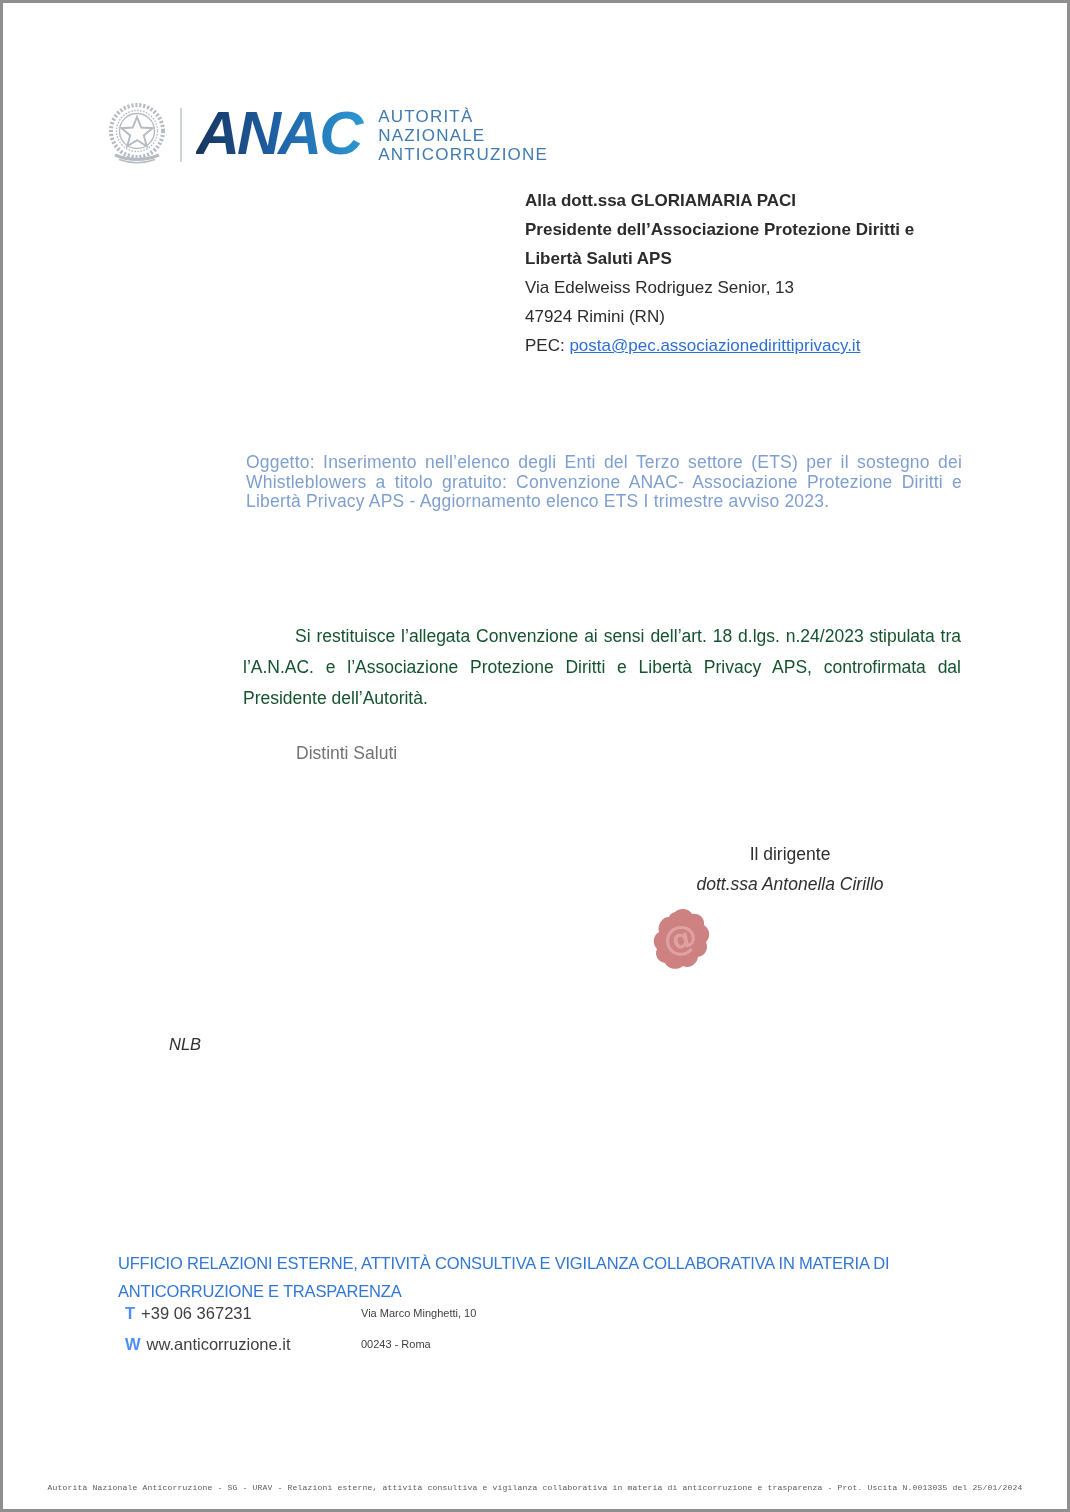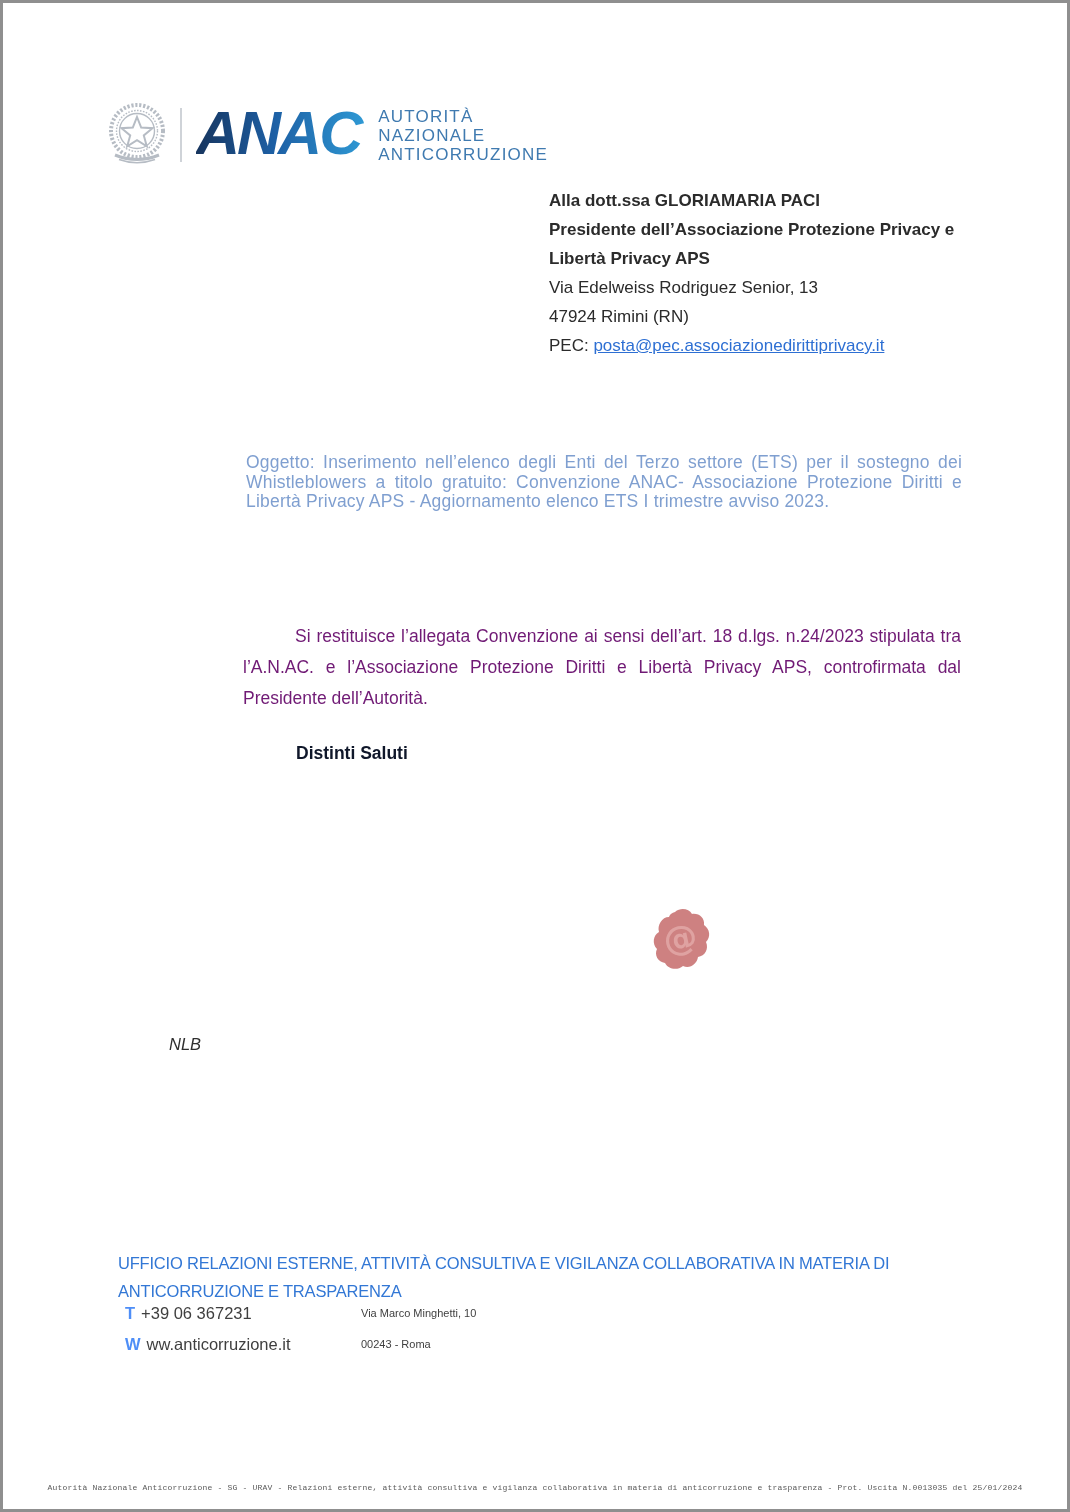--- a/index.html
+++ b/index.html
@@ -20,35 +20,35 @@
   .wordmark{
     font-size:61px;font-weight:700;font-style:italic;
     letter-spacing:-3px;line-height:60px;
     background:linear-gradient(90deg,#17355e 0%,#1d5fa4 45%,#2f9bd6 100%);
     -webkit-background-clip:text;background-clip:text;
     -webkit-text-fill-color:transparent;color:#1d5fa4;
     padding-right:8px;transform:translateY(-2px);
   }
   .org-name{margin-left:10px;color:#3f7ab0;font-size:17px;line-height:19px;letter-spacing:1.2px;font-weight:400;}
   
-  .recipient{position:absolute;left:522px;top:183px;width:445px;font-size:17px;line-height:29px;color:#2b2b2b;margin-left:24px;}
+  .recipient{position:absolute;left:522px;top:183px;width:445px;font-size:17px;line-height:29px;color:#2b2b2b;}
   .recipient .b{font-weight:700;}
   .pec-link{color:#2d6fd3;text-decoration:underline;}
   
   .subject{
     position:absolute;left:243px;top:450px;width:716px;
     font-size:17.5px;line-height:19.5px;letter-spacing:.2px;
     text-align:justify;color:#7f9fd0;font-weight:400;
   }
   
   .body-par{
     position:absolute;left:240px;top:618px;width:718px;
-    font-size:17.5px;line-height:31px;text-align:justify;text-indent:52px;color:#701a75;
+    font-size:17.5px;line-height:31px;text-align:justify;text-indent:52px;color:#14532d;
   }
-  .closing{position:absolute;left:293px;top:740px;font-size:17.5px;color:#0f172a;font-weight:bold;}
+  .closing{position:absolute;left:293px;top:740px;font-size:17.5px;color:#737373;}
   
   .sig{position:absolute;left:636px;top:836px;width:302px;text-align:center;font-size:17.5px;color:#2f2f2f;}
   .sig .role{line-height:30px;}
   .sig .name{font-style:italic;line-height:30px;}
   .stamp-wrap{position:absolute;left:648px;top:901px;display:flex;}
   .stamp-blob{width:60px;height:76px;}
   .stamp-text{margin-left:4px;margin-top:12px;font-size:11.5px;line-height:14px;font-weight:600;color:#3f3f3f;letter-spacing:.2px;}
   .initials{position:absolute;left:166px;top:1032px;font-size:16.5px;font-style:italic;color:#2f2f2f;}
   
   .office{
@@ -83,31 +83,35 @@
     <div class="wordmark">ANAC</div>
     <div class="org-name">
       <div>AUTORITÀ</div>
       <div>NAZIONALE</div>
       <div>ANTICORRUZIONE</div>
     </div>
   </div>
 
   <div class="recipient">
     <div class="b">Alla dott.ssa GLORIAMARIA PACI</div>
-    <div class="b">Presidente dell’Associazione Protezione Privacy e Libertà Privacy APS</div>
+    <div class="b">Presidente dell’Associazione Protezione Diritti e Libertà Saluti APS</div>
     <div>Via Edelweiss Rodriguez Senior, 13</div>
     <div>47924 Rimini (RN)</div>
     <div><span>PEC: </span><a class="pec-link" href="#">posta@pec.associazionedirittiprivacy.it</a></div>
   </div>
 
   <div class="subject">Oggetto: Inserimento nell’elenco degli Enti del Terzo settore (ETS) per il sostegno dei Whistleblowers a titolo gratuito: Convenzione ANAC- Associazione Protezione Diritti e Libertà Privacy APS - Aggiornamento elenco ETS I trimestre avviso 2023.</div>
 
   <div class="body-par">Si restituisce l’allegata Convenzione ai sensi dell’art. 18 d.lgs. n.24/2023 stipulata tra l’A.N.AC. e l’Associazione Protezione Diritti e Libertà Privacy APS, controfirmata dal Presidente dell’Autorità.</div>
   <div class="closing">Distinti Saluti</div>
 
+  <div class="sig">
+    <div class="role">Il dirigente</div>
+    <div class="name">dott.ssa Antonella Cirillo</div>
+  </div>
 
   <div class="stamp-wrap">
     <svg class="stamp-blob" viewBox="0 0 60 76">
       <path d="M24 8 C30 3 38 5 41 10 C48 9 54 14 53 21 C59 25 60 33 55 38 C58 45 54 52 47 53 C46 60 39 65 32 62 C26 67 17 65 14 59 C7 58 3 51 6 45 C1 40 2 31 8 28 C6 21 11 13 18 13 C19 10 21 9 24 8 Z" fill="#c7706f" opacity="0.88"></path>
       <text x="30" y="46" font-size="34" font-weight="700" fill="#dfa2a1" text-anchor="middle" transform="rotate(-12 30 38)" font-family="DejaVu Sans, sans-serif">@</text>
     </svg>
   </div>
 
   <div class="initials">NLB</div>
 

